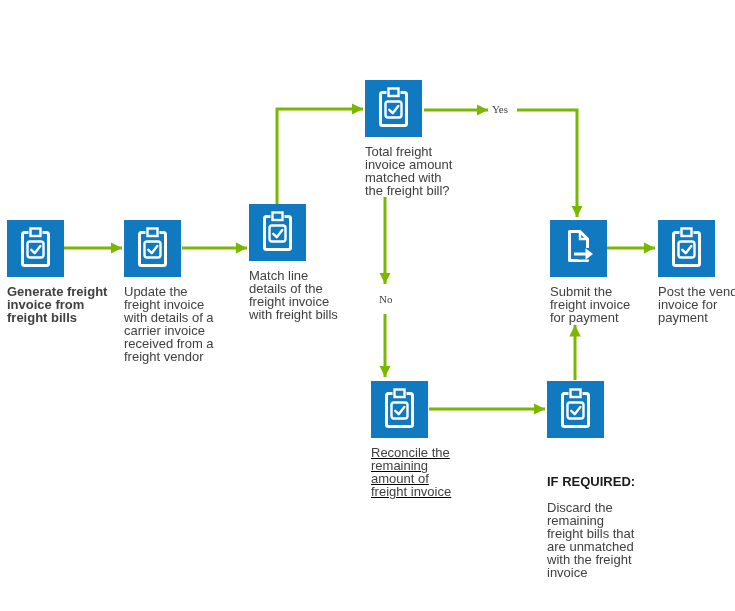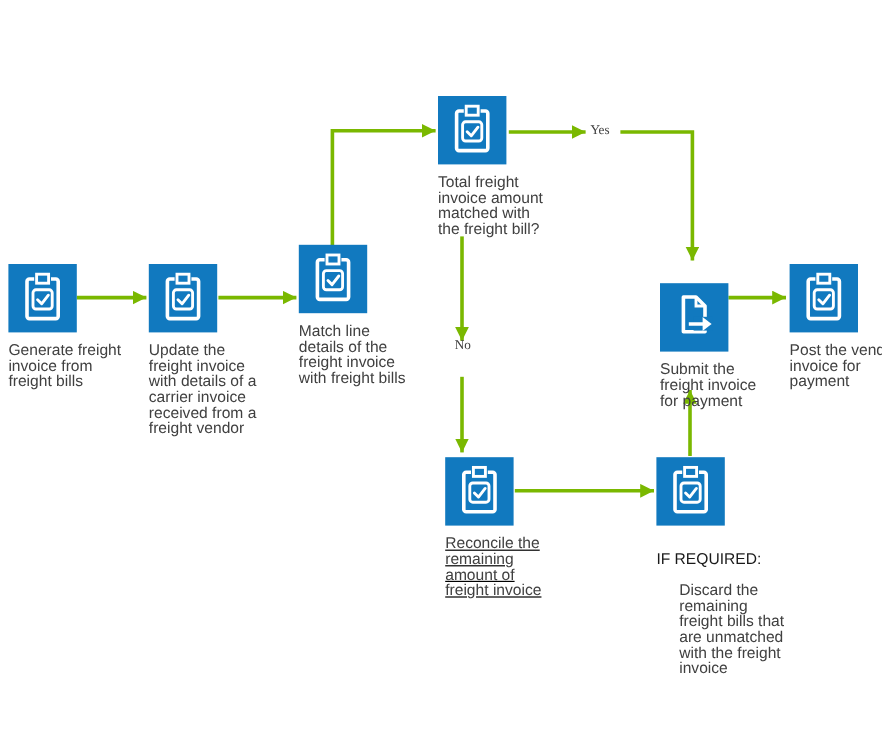--- a/index.html
+++ b/index.html
@@ -39,28 +39,28 @@
   .caption {
     margin-top: 8px;
     font-size: 13px;
     line-height: 13px;
     color: var(--label-text, #404040);
     white-space: pre-line;
     width: 125px;
   }
   .caption-bold {
     display: block;
-    font-weight: normal;
+    font-weight: bold;
     color: #1a1a1a;
     white-space: pre-line;
+    margin-top: 16px;
   }
   .caption-body {
     display: block;
     white-space: pre-line;
-    margin-left: 19px;
   }
   .edge-label {
     position: absolute;
     font-size: 11px;
     line-height: 13px;
     color: var(--label-text, #404040);
     font-family: Liberation Serif, serif;
   }
   .edge-path {
     stroke: var(--connector, #7AB800);
@@ -103,21 +103,21 @@
     <path class="edge-path" d="M277,220 V109 H363" marker-end="url(#arrowhead)"></path>
     <path class="edge-path" d="M424,110 H488" marker-end="url(#arrowhead)"></path>
     <path class="edge-path" d="M517,110 H577 V217" marker-end="url(#arrowhead)"></path>
     <path class="edge-path" d="M385,197 V284" marker-end="url(#arrowhead)"></path>
     <path class="edge-path" d="M385,314 V377" marker-end="url(#arrowhead)"></path>
     <path class="edge-path" d="M429,409 H545" marker-end="url(#arrowhead)"></path>
     <path class="edge-path" d="M575,380 V325" marker-end="url(#arrowhead)"></path>
     <path class="edge-path" d="M607,248 H655" marker-end="url(#arrowhead)"></path>
   </svg>
 
-  <div class="node" style="left:7px; top:220px;">
+  <div class="node" style="left:7px; top:220px;font-weight:bold;">
     <div class="nodebox">
       <svg viewBox="0 0 57 57">
           <use href="#sym-clipboard"></use>
         </svg>
     </div>
     <div class="caption">Generate freight
 invoice from
 freight bills</div>
   </div>
 
@@ -152,21 +152,21 @@
       <svg viewBox="0 0 57 57">
           <use href="#sym-clipboard"></use>
         </svg>
     </div>
     <div class="caption">Total freight
 invoice amount
 matched with
 the freight bill?</div>
   </div>
 
-  <div class="node" style="left:550px; top:236px;">
+  <div class="node" style="left:550px; top:220px;">
     <div class="nodebox">
       <svg viewBox="0 0 57 57">
           <use href="#sym-docarrow"></use>
         </svg>
     </div>
     <div class="caption">Submit the
 freight invoice
 for payment</div>
   </div>
 
@@ -204,15 +204,15 @@
       <span class="caption-body">Discard the
 remaining
 freight bills that
 are unmatched
 with the freight
 invoice</span>
     </div>
   </div>
 
   <span class="edge-label" style="left:492px; top:103px;">Yes</span>
-  <span class="edge-label" style="left:379px; top:282px;">No</span>
+  <span class="edge-label" style="left:379px; top:293px;">No</span>
 
 </div>
 
 </body></html>

